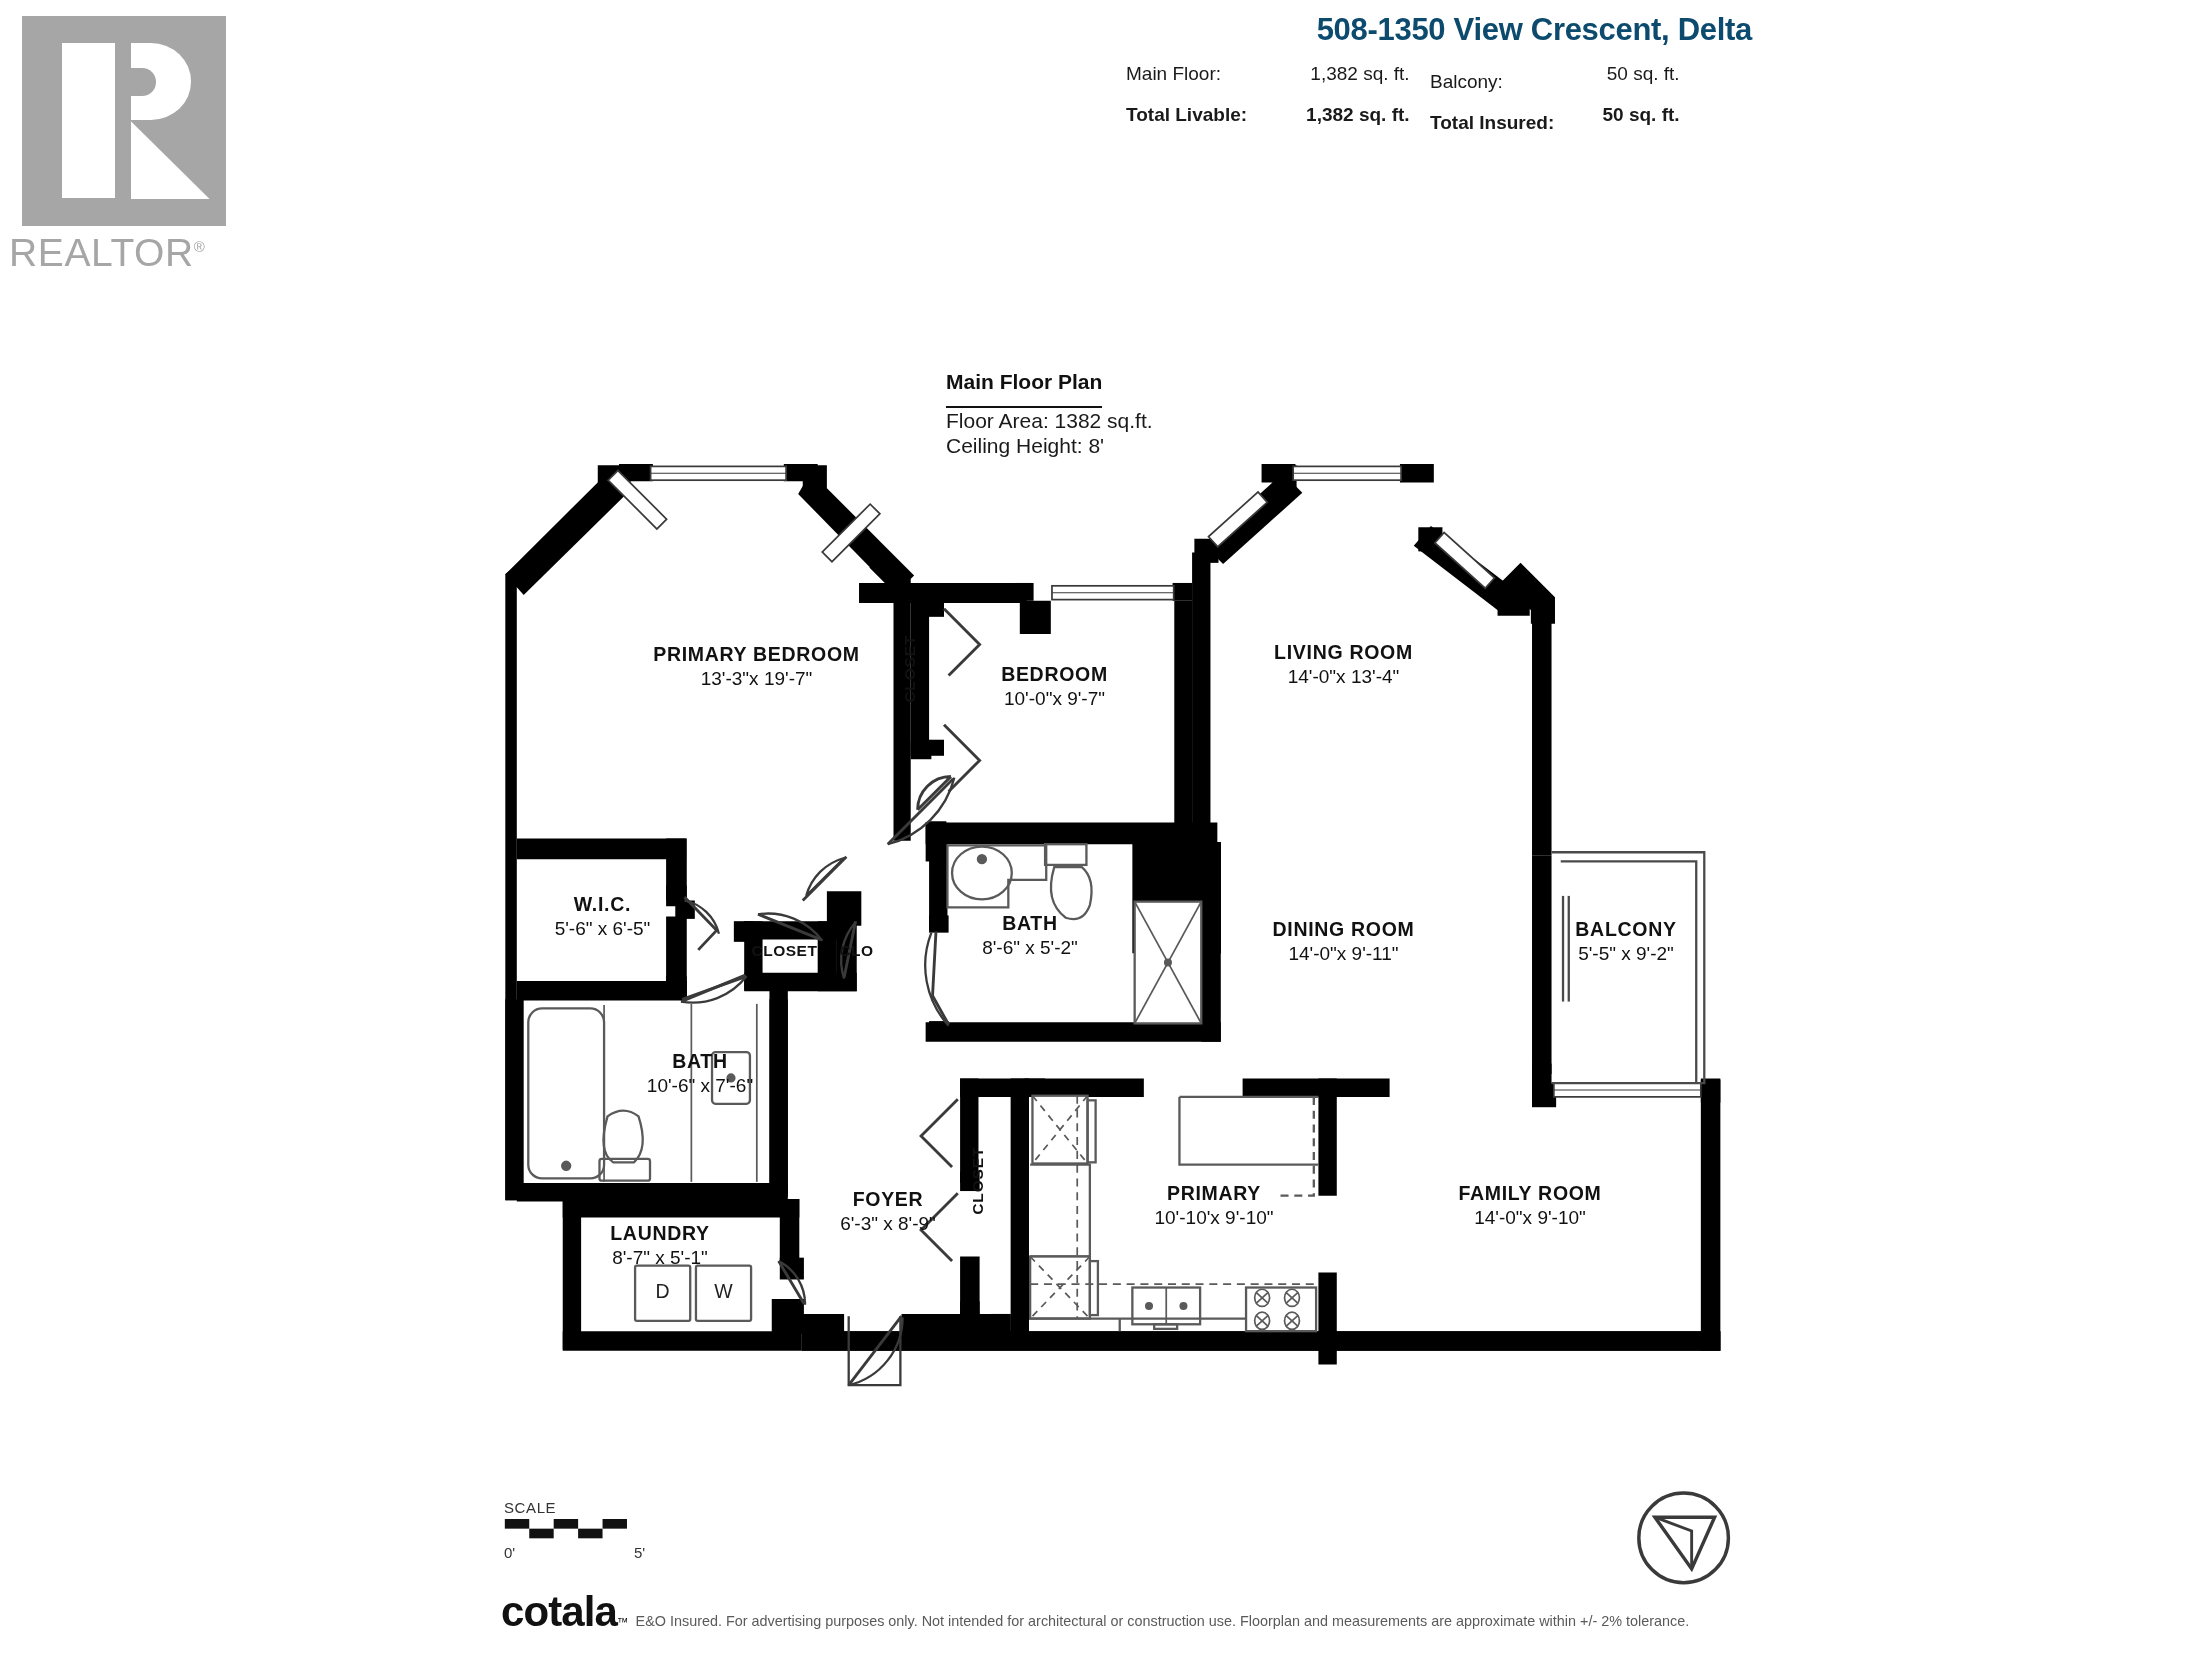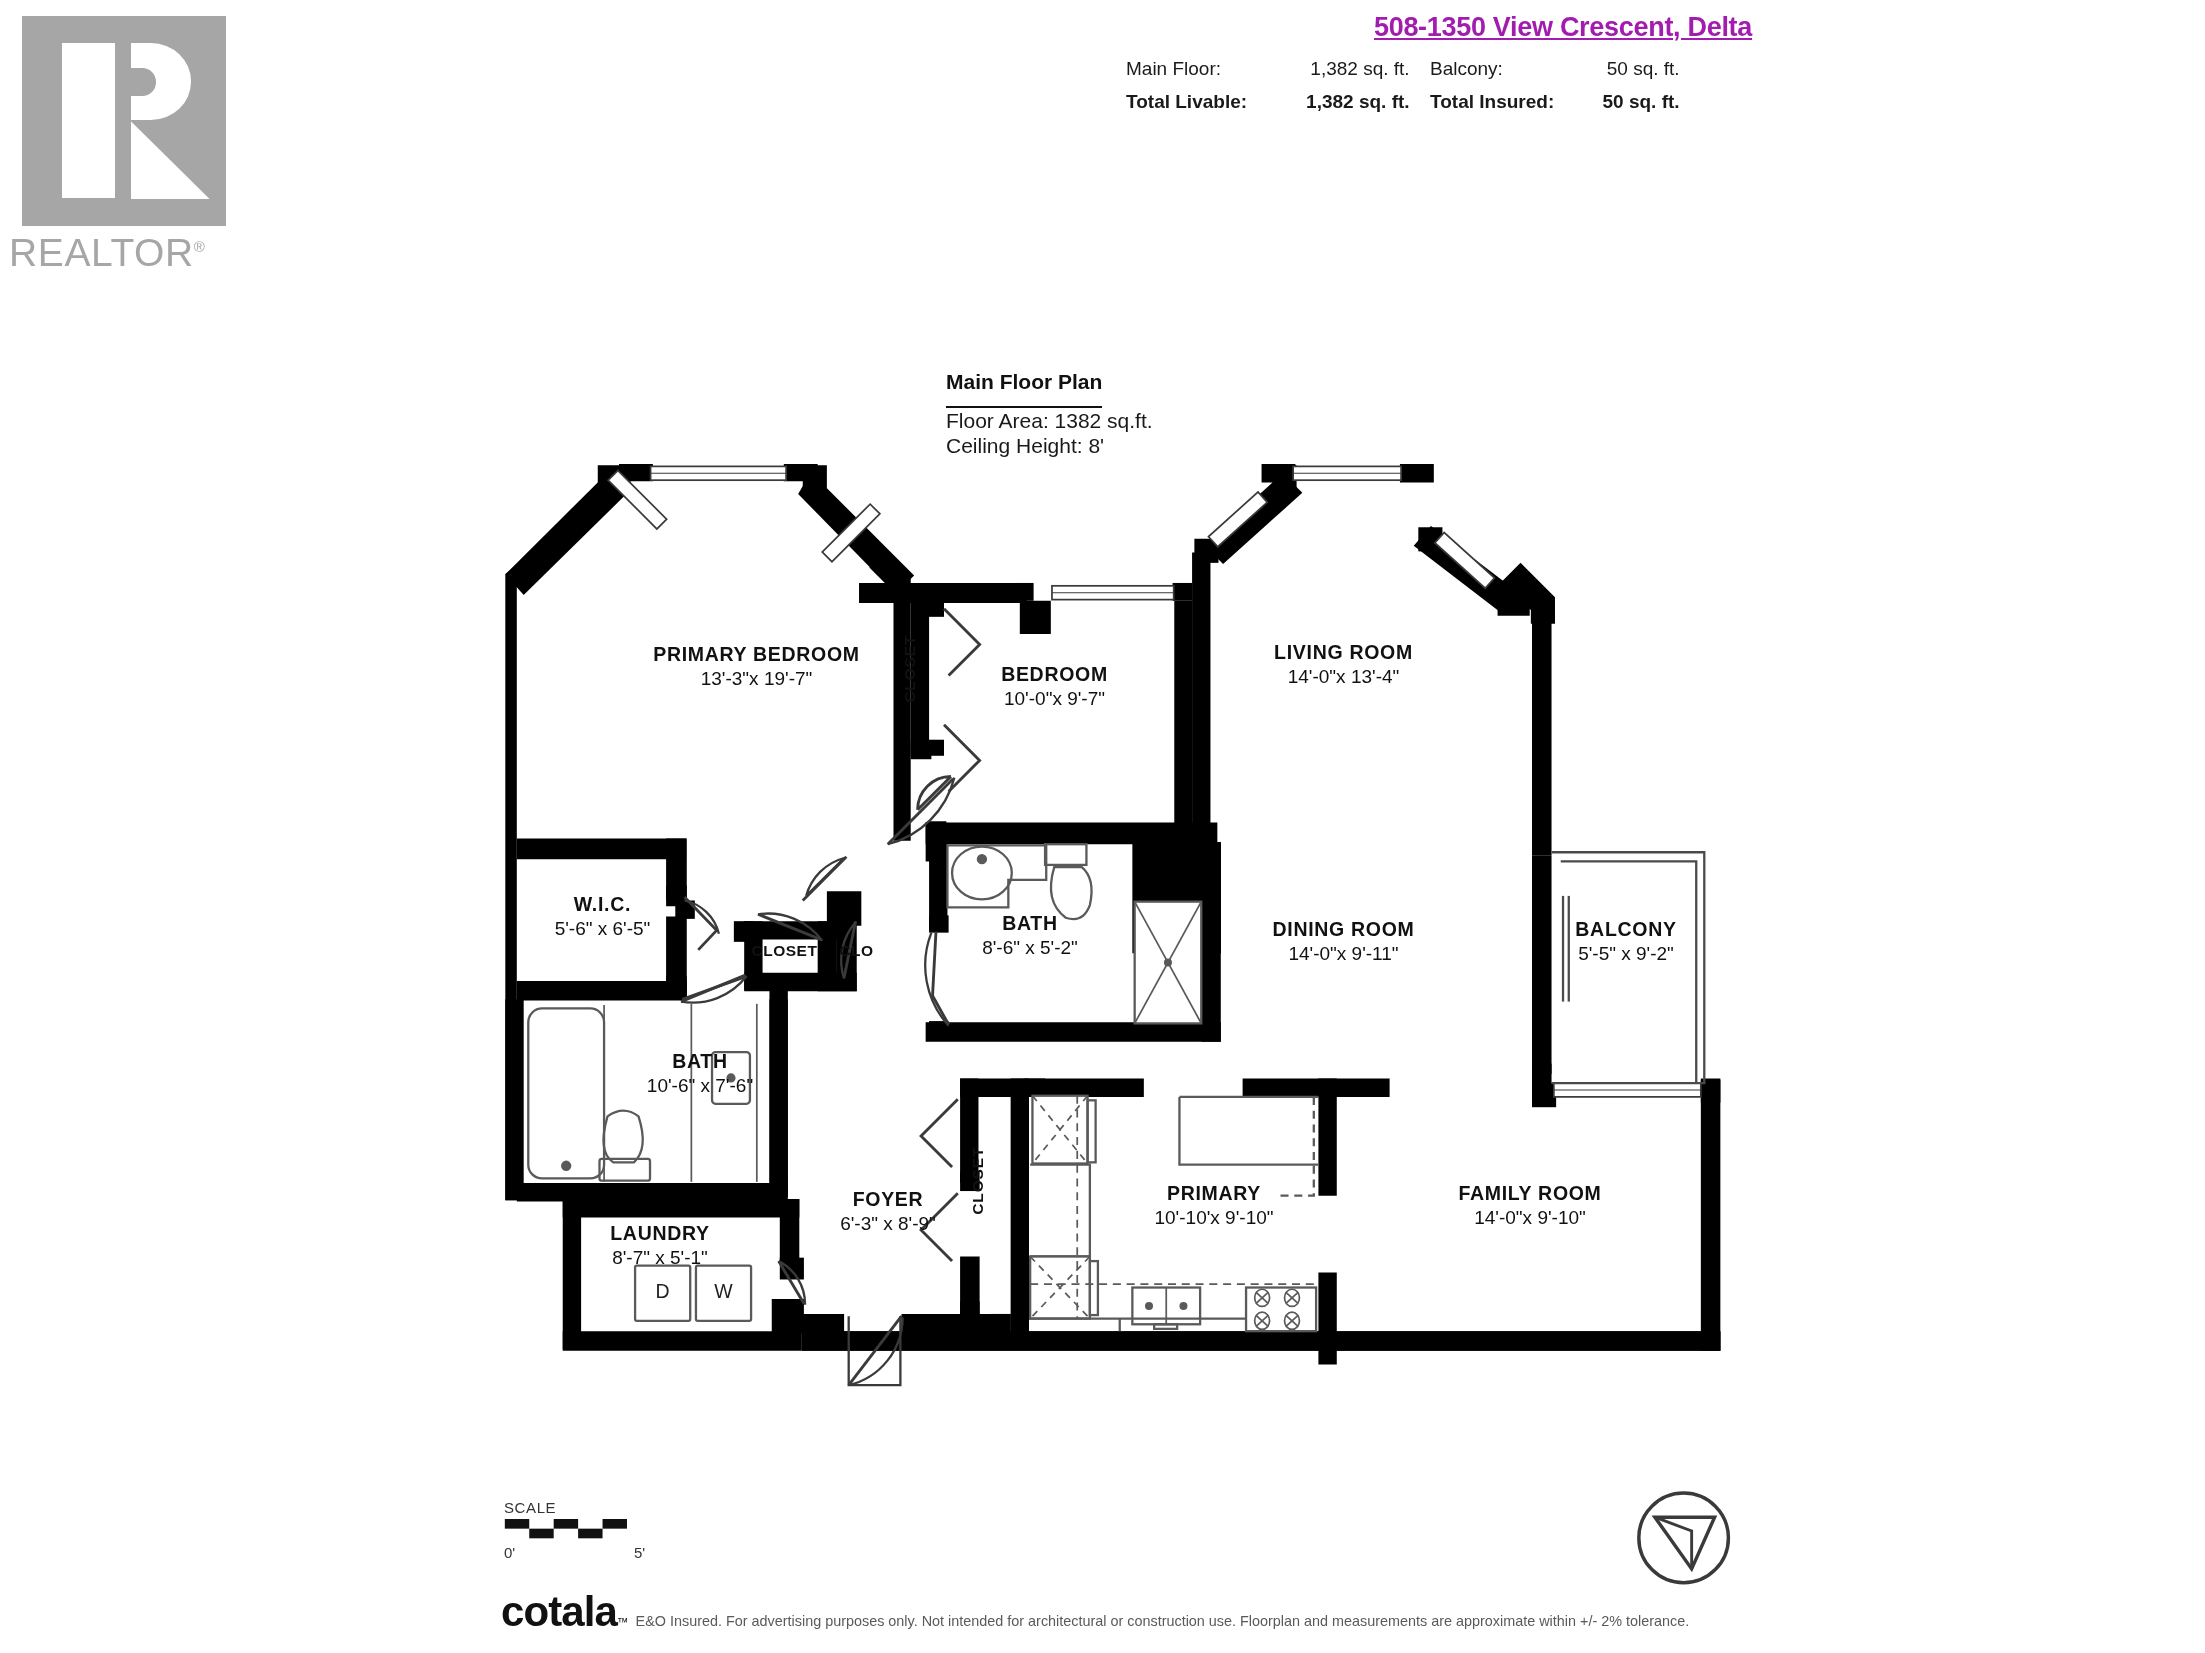--- a/index.html
+++ b/index.html
@@ -70,40 +70,39 @@
   #realtor-wordmark sup { font-size: 15px; vertical-align: super; }
 
   
   #header {
     position: absolute;
     left: 1126px; top: 12.6px;
     width: 626px;
     text-align: right;
   }
   #prop-title {
-    font-size: 27px;
+    font-size: 31px;
     font-weight: bold;
-    color: #a21caf;
+    color: #0c4a6e;
     letter-spacing: -0.3px;
     white-space: nowrap;
     line-height: 1.1;
-    text-decoration: underline;
   }
   #area-table {
     margin-top: 16px;
     display: grid;
     grid-template-columns: 155px 132px 155px 115px;
     row-gap: 11px;
     font-size: 19px;
     color: #1a1a1a;
   }
   #area-table .lbl { text-align: left; }
   #area-table .val { text-align: right; padding-right: 3.4px; }
   #area-table .bold { font-weight: bold; }
-  #area-table .rowpad { padding-left: 17px; }
+  #area-table .rowpad { padding-left: 17px; margin-top: 8px; }
 
   
   #plan-title {
     position: absolute;
     left: 946px; top: 370px;
     width: 356px;
   }
   #plan-title .t1 {
     font-size: 21px;
     font-weight: bold;

